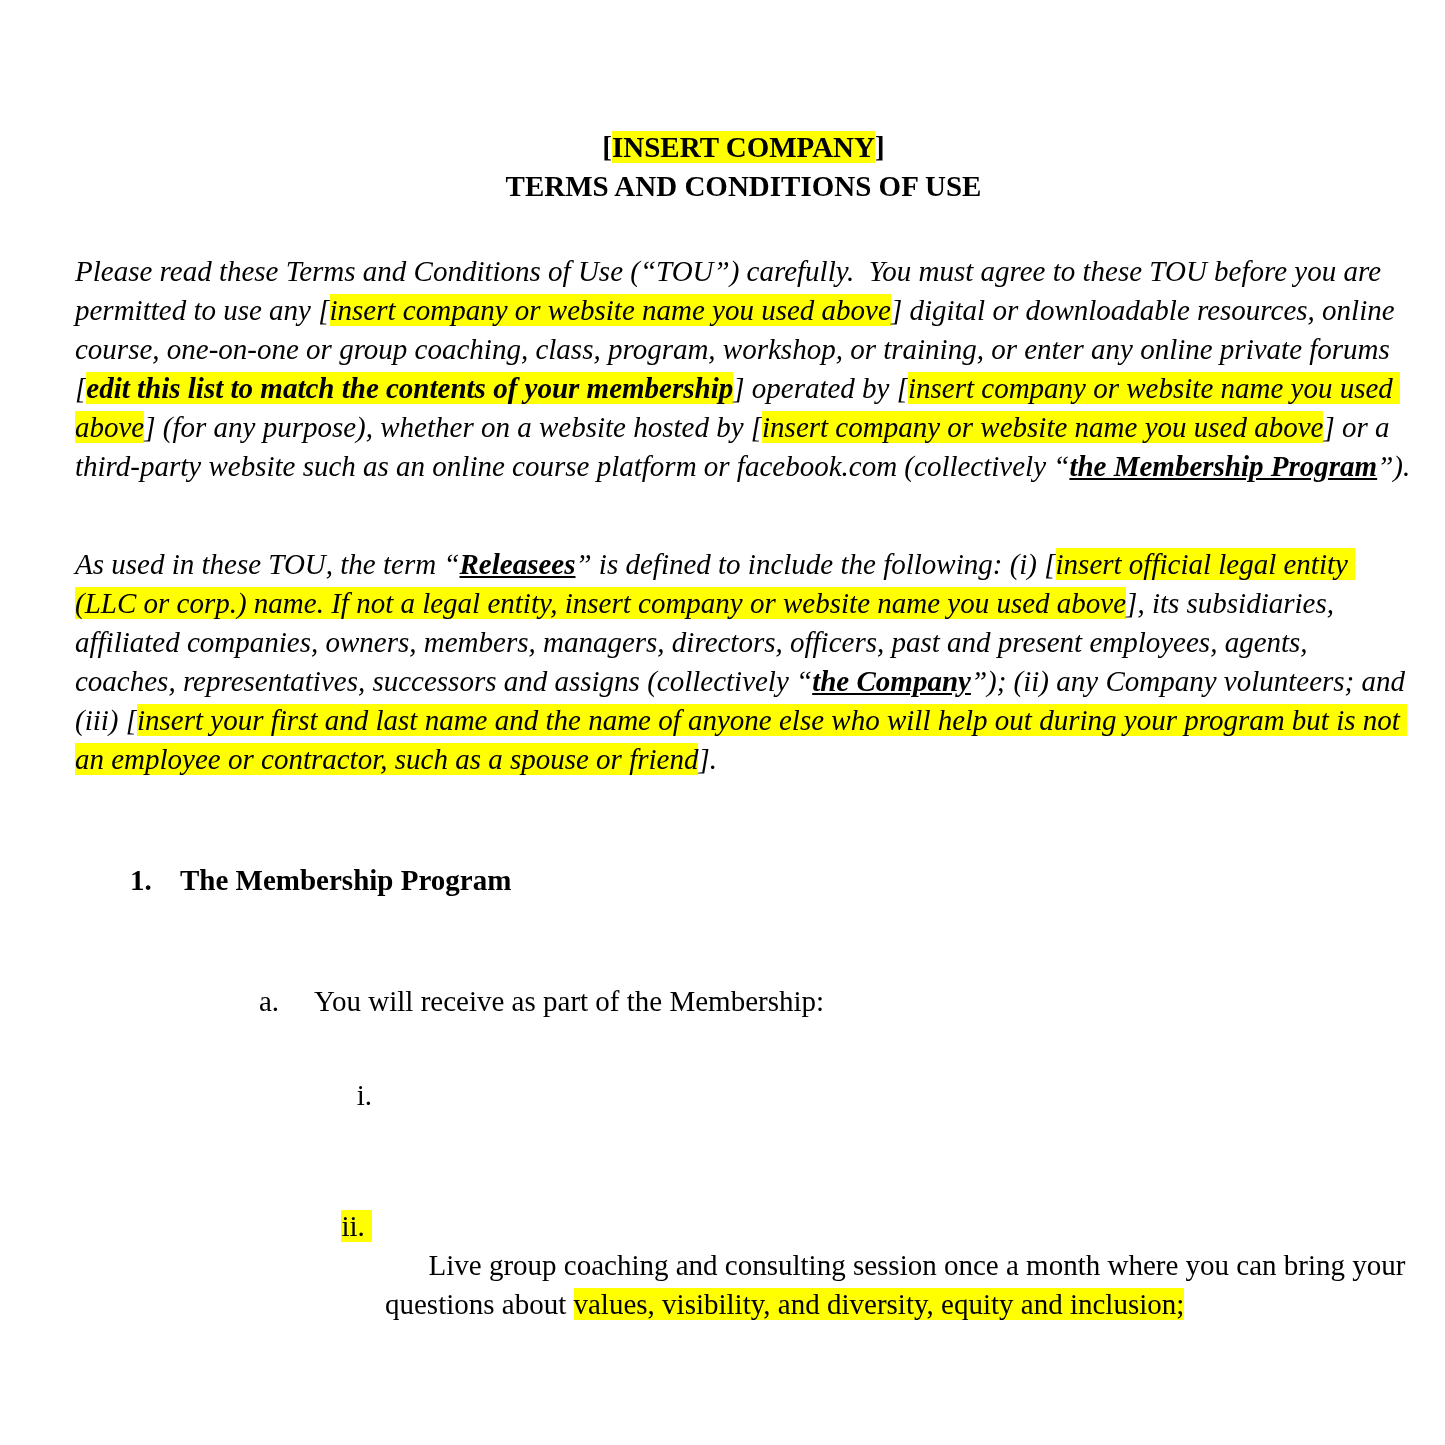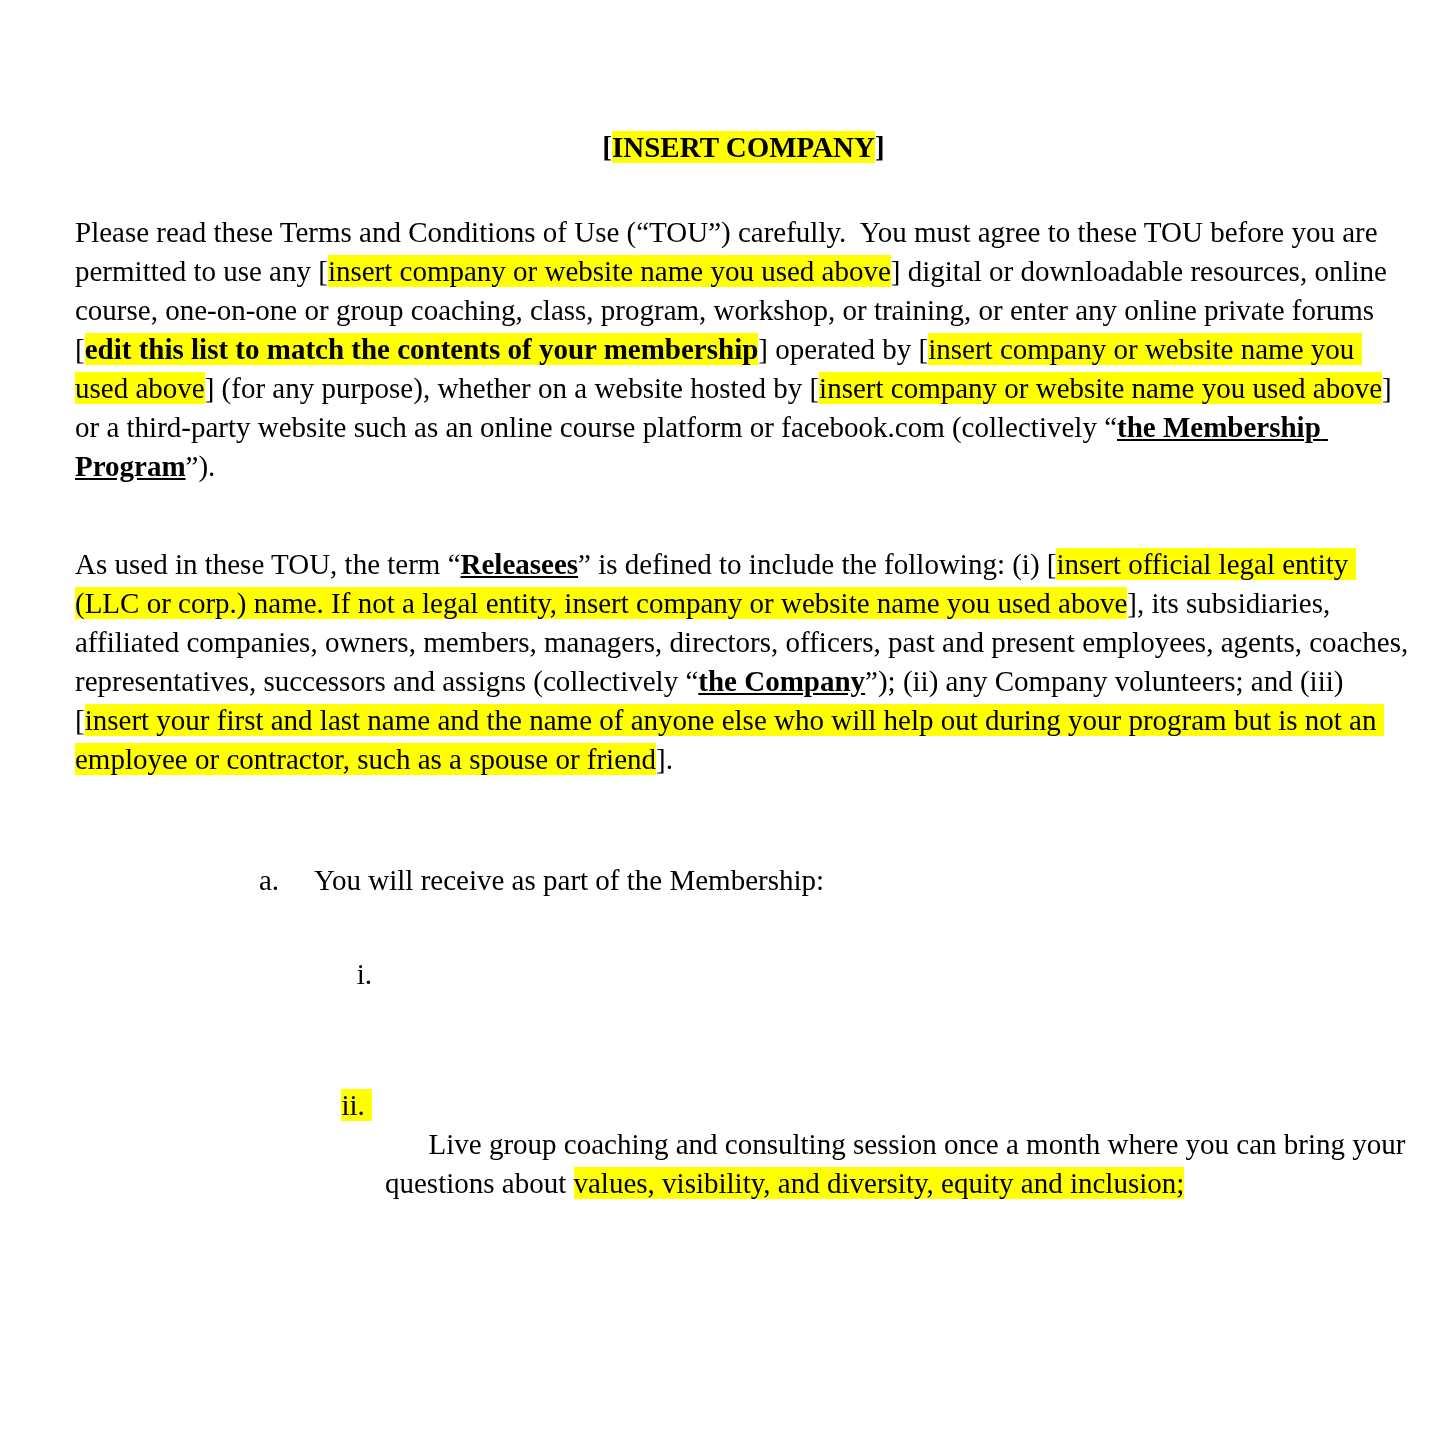--- a/index.html
+++ b/index.html
@@ -18,20 +18,21 @@
     overflow: hidden;
   }
   .hl { background: var(--hl); }
   .b  { font-weight: bold; }
   .u  { text-decoration: underline; }
   .title-block { text-align: center; }
   .title-line { white-space: pre-wrap; }
   .para {
     margin: 59px 0 0 0;
     white-space: pre-wrap;
+    font-style: italic;
   }
   .para.first { margin-top: 46px; }
   .heading {
     margin: 82px 0 0 55px;
     font-weight: bold;
   }
   .heading .h-num { display: inline-block; width: 50px; }
   .item-a {
     margin: 43px 0 0 155px;
     white-space: pre-wrap;
@@ -57,27 +58,31 @@
     white-space: pre;
   }
 </style>
 </head>
 <body>
 
 <div class="page">
 
   <div class="title-block">
     <div class="title-line"><span class="b">[</span><span class="hl b">INSERT COMPANY</span><span class="b">]</span></div>
+    <div class="title-line"><span class="b">TERMS AND CONDITIONS OF USE</span></div>
   </div>
 
   <p class="para first"><span>Please read these Terms and Conditions of Use (“TOU”) carefully.  You must agree to these TOU before you are permitted to use any [</span><span class="hl">insert company or website name you used above</span><span>] digital or downloadable resources, online course, one-on-one or group coaching, class, program, workshop, or training, or enter any online private forums [</span><span class="hl b">edit this list to match the contents of your membership</span><span>] operated by [</span><span class="hl">insert company or website name you used above</span><span>] (for any purpose), whether on a website hosted by [</span><span class="hl">insert company or website name you used above</span><span>] or a third-party website such as an online course platform or facebook.com (collectively “</span><span class="b u">the Membership Program</span><span>”).</span></p>
 
 
   <p class="para"><span>As used in these TOU, the term “</span><span class="b u">Releasees</span><span>” is defined to include the following: (i) [</span><span class="hl">insert official legal entity (LLC or corp.) name. If not a legal entity, insert company or website name you used above</span><span>], its subsidiaries, affiliated companies, owners, members, managers, directors, officers, past and present employees, agents, coaches, representatives, successors and assigns (collectively “</span><span class="b u">the Company</span><span>”); (ii) any Company volunteers; and (iii) [</span><span class="hl">insert your first and last name and the name of anyone else who will help out during your program but is not an employee or contractor, such as a spouse or friend</span><span>].</span></p>
 
+  <div class="heading">
+    <span class="h-num">1.</span><span class="h-label">The Membership Program</span>
+  </div>
 
   <div class="item-a">
     <span class="a-marker">a.</span><span class="a-text"><span>You will receive as part of the Membership:</span></span>
   </div>
 
   <ol class="roman-list">
     <li class="r-item">
       <span class="r-marker"><span>i.</span></span>
     </li>
     <li class="r-item">

